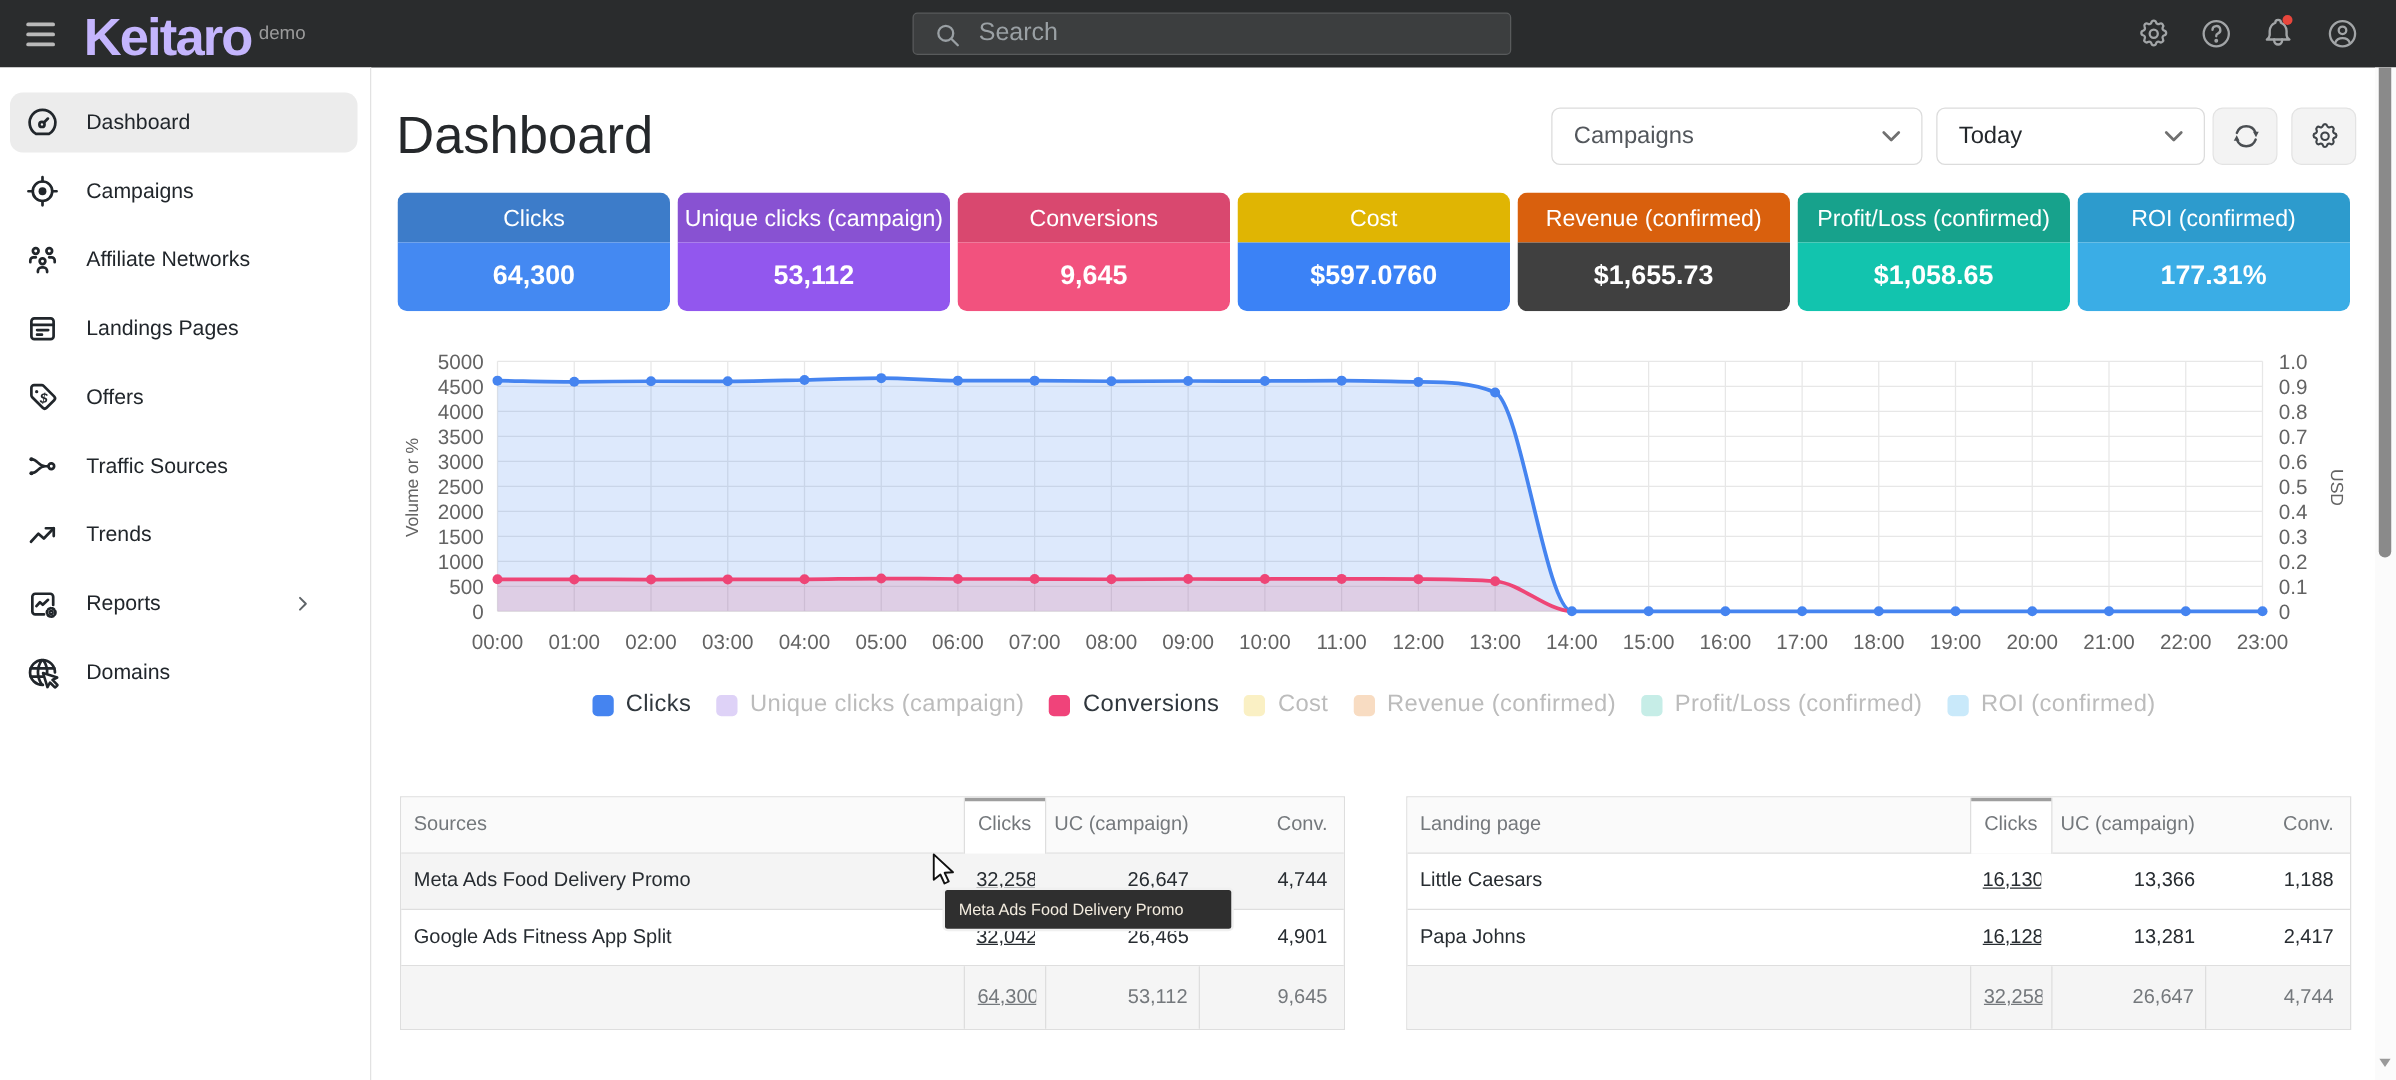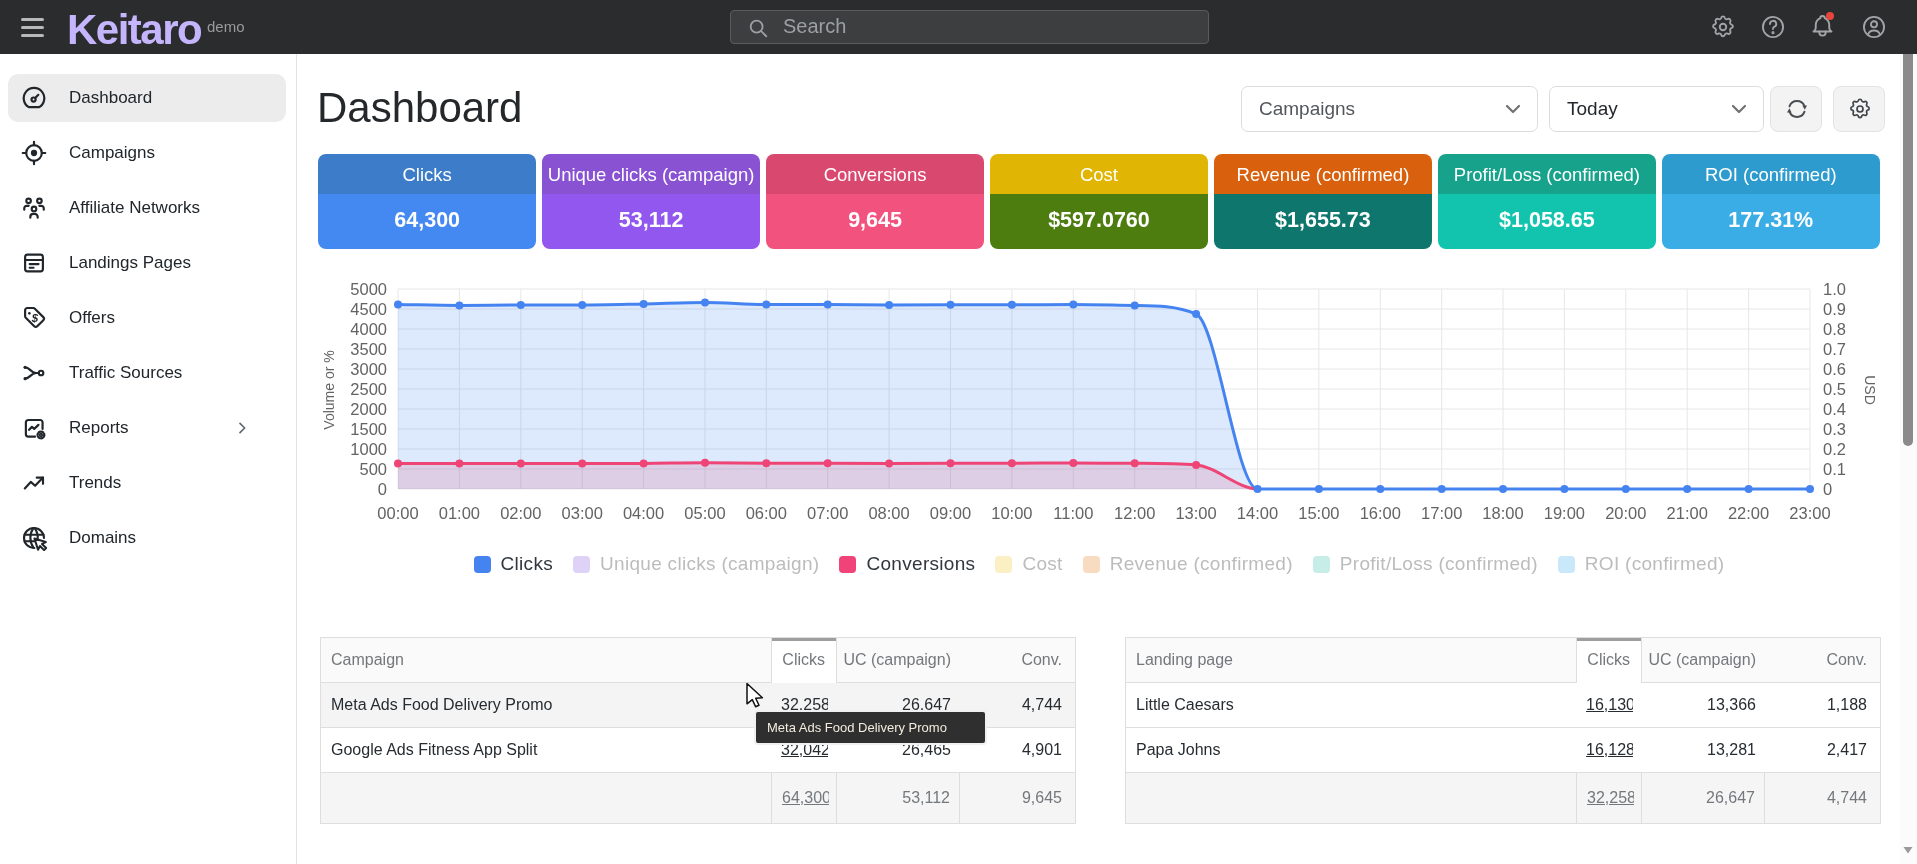--- a/index.html
+++ b/index.html
@@ -130,36 +130,36 @@
         <path d="M11.4 2.8a2 2 0 0 1 1.4.6l7.8 7.8a2 2 0 0 1 0 2.8l-5.6 5.6a2 2 0 0 1-2.8 0l-7.8-7.8a2 2 0 0 1-.6-1.4V4.8a2 2 0 0 1 2-2z"></path>
         <circle cx="7.7" cy="7.7" r="1.2" fill="#21262b" stroke="none"></circle>
         <text x="12.9" y="15.9" font-size="10.5" font-weight="bold" font-style="italic" fill="#21262b" stroke="none" text-anchor="middle" font-family="Liberation Sans">$</text>
       </svg>Offers</div>
   <div class="sitem"><svg width="26" height="26" viewBox="0 0 24 24" fill="none" stroke="#21262b" stroke-width="2" stroke-linecap="round">
         <path d="M3.6 6.8c5 0 5.1 5.2 10.4 5.2M3.6 17.2c5 0 5.1-5.2 10.4-5.2M14 12h2.5"></path>
         <circle cx="3.8" cy="6.8" r="1.5" fill="#21262b" stroke="none"></circle>
         <circle cx="3.8" cy="17.2" r="1.5" fill="#21262b" stroke="none"></circle>
         <circle cx="18.5" cy="12" r="2.1"></circle>
       </svg>Traffic Sources</div>
+  <div class="sitem"><svg width="26" height="26" viewBox="0 0 24 24" fill="none" stroke="#21262b" stroke-width="2" stroke-linecap="round" stroke-linejoin="round">
+        <path d="M3.5 17l5.5-6 4 3.6L20.3 7"></path>
+        <path d="M14.5 7h5.8v5.8"></path>
+      </svg>Trends</div>
   <div class="sitem">
     <svg width="26" height="26" viewBox="0 0 24 24" fill="none" stroke="#21262b" stroke-width="2" stroke-linecap="round" stroke-linejoin="round">
         <path d="M19.9 12.9V6.8a2.2 2.2 0 0 0-2.2-2.2H6.7a2.2 2.2 0 0 0-2.2 2.2v10.9a2.2 2.2 0 0 0 2.2 2.2h6.4"></path>
         <path d="M7.5 13.7l2.6-2.8 2.1 1.9 3.9-3.7"></path>
         <circle cx="18.4" cy="18.4" r="1.2" stroke-width="1.6"></circle>
         <circle cx="18.4" cy="18.4" r="3.1" stroke-width="2.1" stroke-dasharray="1.6 1.4"></circle>
       </svg>Reports
     <svg class="chev" width="16" height="16" viewBox="0 0 24 24" fill="none" stroke="#5f6468" stroke-width="2.4" stroke-linecap="round" stroke-linejoin="round">
         <path d="M9 5l7 7-7 7"></path>
       </svg>
   </div>
   <div class="sitem"><svg width="26" height="26" viewBox="0 0 24 24" fill="none" stroke="#21262b" stroke-width="2" stroke-linecap="round" stroke-linejoin="round">
-        <path d="M3.5 17l5.5-6 4 3.6L20.3 7"></path>
-        <path d="M14.5 7h5.8v5.8"></path>
-      </svg>Trends</div>
-  <div class="sitem"><svg width="26" height="26" viewBox="0 0 24 24" fill="none" stroke="#21262b" stroke-width="2" stroke-linecap="round" stroke-linejoin="round">
         <path d="M21.2 12a9.2 9.2 0 1 0-8.9 9.2"></path>
         <path d="M3.3 9h17.5M3.3 15h9.2"></path>
         <path d="M11.4 2.9c-3.7 5.3-3.7 12.6.1 18M12.6 2.9c2 2.8 3 6.1 2.8 9.4"></path>
         <path d="M12.4 12.4 L15.7 22.9 L17.5 19.4 L21.3 23.2 L23.2 21.3 L19.4 17.5 L22.9 15.7 Z" fill="#fff" stroke="#21262b" stroke-width="1.9" stroke-linejoin="round"></path>
       </svg>Domains</div>
 </div>
 
 <div class="h1">Dashboard</div>
 <div class="select" style="left:1241px;width:297px">
   <span class="txt" style="color:#53575c">Campaigns</span>
@@ -196,25 +196,25 @@
   <div class="card">
       <div class="hd" style="background:#8852d2">Unique clicks (campaign)</div>
       <div class="vl" style="background:#9257ee">53,112</div>
     </div>
   <div class="card">
       <div class="hd" style="background:#d9486f">Conversions</div>
       <div class="vl" style="background:#f2527e">9,645</div>
     </div>
   <div class="card">
       <div class="hd" style="background:#e0b503">Cost</div>
-      <div class="vl" style="background:#4d7c0f">$597.0760</div>
+      <div class="vl" style="background:#3b82f6">$597.0760</div>
     </div>
   <div class="card">
       <div class="hd" style="background:#d9600d">Revenue (confirmed)</div>
-      <div class="vl" style="background:#0f766e">$1,655.73</div>
+      <div class="vl" style="background:#404040">$1,655.73</div>
     </div>
   <div class="card">
       <div class="hd" style="background:#17a28c">Profit/Loss (confirmed)</div>
       <div class="vl" style="background:#12c4ae">$1,058.65</div>
     </div>
   <div class="card">
       <div class="hd" style="background:#2d9bcd">ROI (confirmed)</div>
       <div class="vl" style="background:#3aade6">177.31%</div>
     </div>
 </div>
@@ -356,21 +356,21 @@
   <div class="litem"><div class="sw" style="background:#ded2f7"></div>Unique clicks (campaign)</div>
   <div class="litem on"><div class="sw" style="background:#f0437a"></div>Conversions</div>
   <div class="litem"><div class="sw" style="background:#faf0c4"></div>Cost</div>
   <div class="litem"><div class="sw" style="background:#f8dcc2"></div>Revenue (confirmed)</div>
   <div class="litem"><div class="sw" style="background:#c6ede7"></div>Profit/Loss (confirmed)</div>
   <div class="litem"><div class="sw" style="background:#c9e9fa"></div>ROI (confirmed)</div>
 </div>
 
 <div class="tbl" style="left:320px">
   <div class="trow thead">
-      <div class="c1">Campaign</div>
+      <div class="c1">Sources</div>
       <div class="c2">
         <div class="sortbar"></div>
         <span style="display:block;text-align:right;padding-right:11px">Clicks</span>
       </div>
       <div class="c3">UC (campaign)</div>
       <div class="c4">Conv.</div>
     </div>
   <div class="trow tbody" style="background:#f4f4f4">
       <div class="c1">Meta Ads Food Delivery Promo</div>
       <div class="c2">

